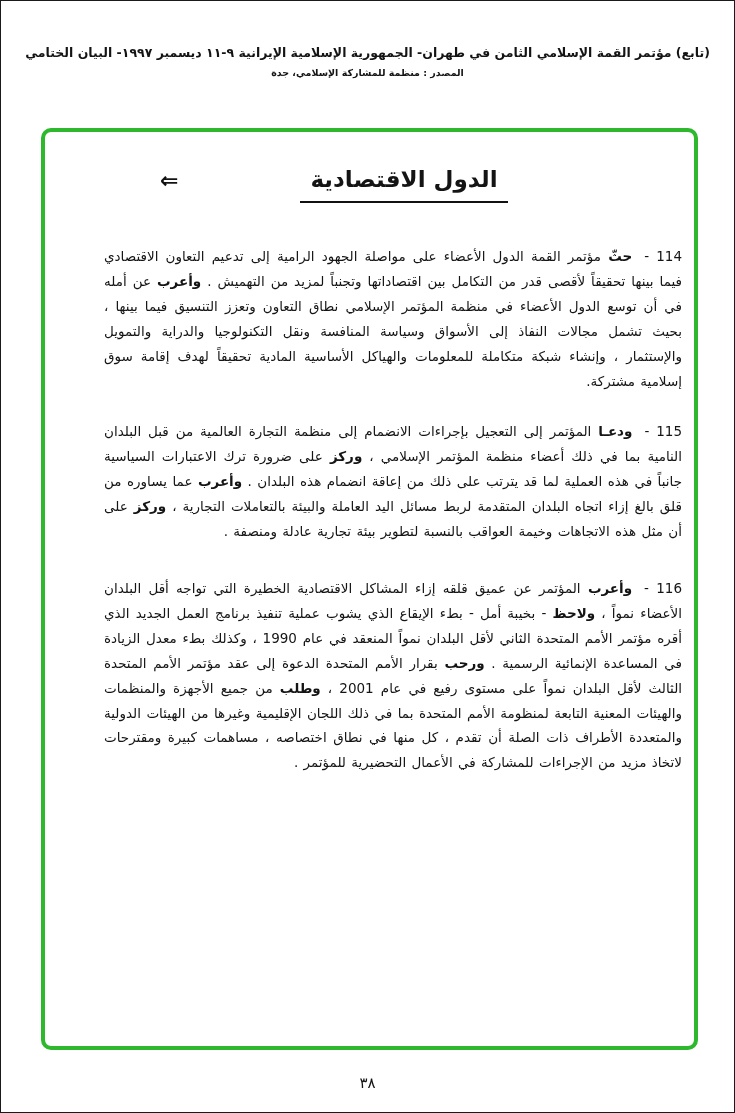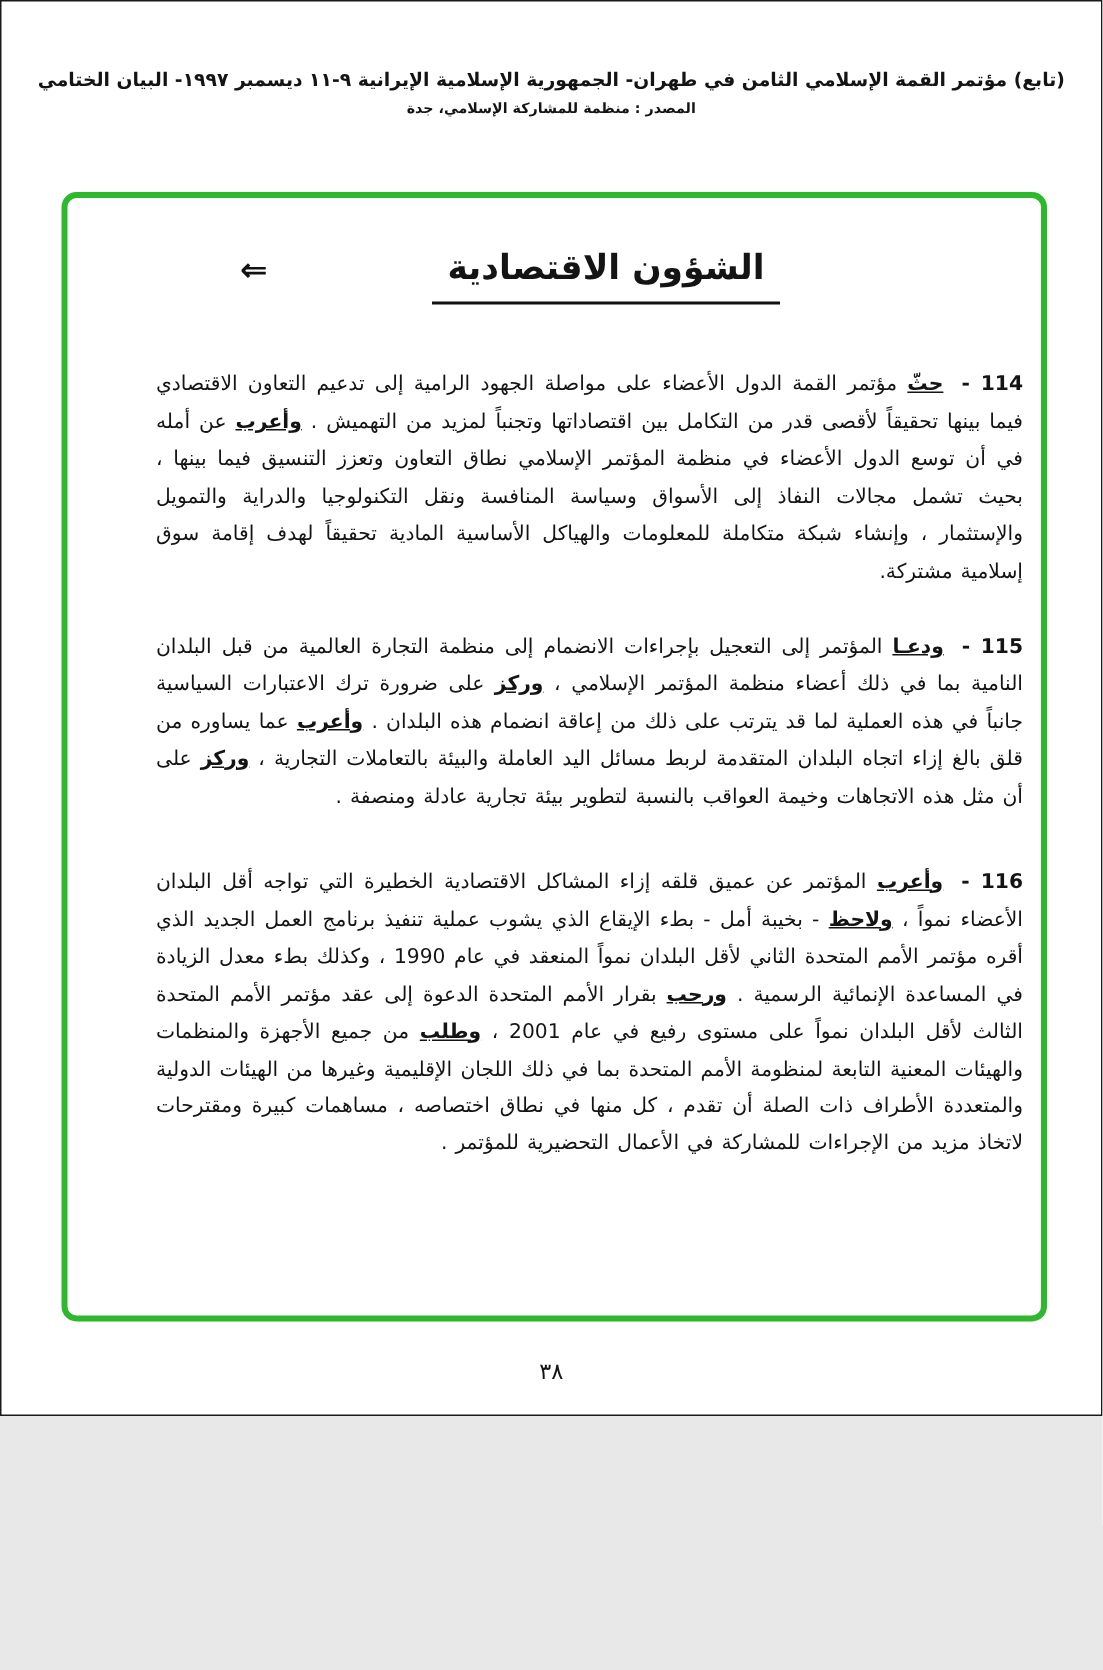--- a/index.html
+++ b/index.html
@@ -1,17 +1,17 @@
 <!DOCTYPE html>
 <html lang="ar" dir="rtl"><head>
 <meta charset="utf-8">
 <style>
   html,body { margin:0; padding:0; background:#e8e8e8; }
   .page {
-    width:735px; height:944px; margin:0 auto; position:relative;
+    width:735px; height:1113px; margin:0 auto; position:relative;
     background:#ffffff; border:1px solid #1a1a1a; box-sizing:border-box;
     font-family:"DejaVu Sans", sans-serif; direction:rtl; color:#141414;
     overflow:hidden;
   }
   .doc-header { text-align:center; padding-top:44px; font-weight:bold; }
   .doc-header .line1 { font-size:12.5px; letter-spacing:0; }
   .doc-header .line2 { font-size:9.5px; margin-top:7px; }
 
   .frame {
     position:absolute; top:127px; left:40px; right:36px; bottom:62px;
@@ -28,42 +28,42 @@
     border-bottom:2.5px solid #111; padding:0 10px 9px 10px;
     transform:translateX(18px);
   }
 
   .paragraph-list { padding-left:14px; }
   .para {
     font-size:13.5px; line-height:1.85; text-align:justify;
     margin-bottom:25px; word-spacing:1px;
   }
   .para:last-child { margin-bottom:0;margin-top:32px; }
-  .para .marker { font-weight:bold; margin-left:12px; white-space:nowrap; }
-  .para b { font-weight:bold;text-decoration:underline; }
+  .para .marker { font-weight:normal; margin-left:12px; white-space:nowrap; }
+  .para b { font-weight:bold; }
 
   .page-number {
     position:absolute; bottom:20px; left:0; right:0;
     text-align:center; font-size:15px; font-weight:normal;
   }
 </style>
 </head>
 <body>
 
 <div class="page">
 
   <div class="doc-header">
     <div class="line1">(تابع) مؤتمر القمة الإسلامي الثامن في طهران- الجمهورية الإسلامية الإيرانية ٩-١١ ديسمبر ١٩٩٧- البيان الختامي</div>
     <div class="line2">المصدر : منظمة للمشاركة الإسلامي، جدة</div>
   </div>
 
   <div class="frame" style="border-color: rgb(45, 184, 45);">
     <div class="title-row">
       <span class="arrow">⇐</span>
-      <span class="section-title">الشؤون الاقتصادية</span>
+      <span class="section-title">الدول الاقتصادية</span>
     </div>
     <div class="paragraph-list">
         <div class="para"><span class="marker">114 -</span><b>حثّ</b> مؤتمر القمة الدول الأعضاء على مواصلة الجهود الرامية إلى تدعيم التعاون الاقتصادي فيما بينها تحقيقاً لأقصى قدر من التكامل بين اقتصاداتها وتجنباً لمزيد من التهميش . <b>وأعرب</b> عن أمله في أن توسع الدول الأعضاء في منظمة المؤتمر الإسلامي نطاق التعاون وتعزز التنسيق فيما بينها ، بحيث تشمل مجالات النفاذ إلى الأسواق وسياسة المنافسة ونقل التكنولوجيا والدراية والتمويل والإستثمار ، وإنشاء شبكة متكاملة للمعلومات والهياكل الأساسية المادية تحقيقاً لهدف إقامة سوق إسلامية مشتركة.</div>
         <div class="para"><span class="marker">115 -</span><b>ودعـا</b> المؤتمر إلى التعجيل بإجراءات الانضمام إلى منظمة التجارة العالمية من قبل البلدان النامية بما في ذلك أعضاء منظمة المؤتمر الإسلامي ، <b>وركز</b> على ضرورة ترك الاعتبارات السياسية جانباً في هذه العملية لما قد يترتب على ذلك من إعاقة انضمام هذه البلدان . <b>وأعرب</b> عما يساوره من قلق بالغ إزاء اتجاه البلدان المتقدمة لربط مسائل اليد العاملة والبيئة بالتعاملات التجارية ، <b>وركز</b> على أن مثل هذه الاتجاهات وخيمة العواقب بالنسبة لتطوير بيئة تجارية عادلة ومنصفة .</div>
         <div class="para"><span class="marker">116 -</span><b>وأعرب</b> المؤتمر عن عميق قلقه إزاء المشاكل الاقتصادية الخطيرة التي تواجه أقل البلدان الأعضاء نمواً ، <b>ولاحظ</b> - بخيبة أمل - بطء الإيقاع الذي يشوب عملية تنفيذ برنامج العمل الجديد الذي أقره مؤتمر الأمم المتحدة الثاني لأقل البلدان نمواً المنعقد في عام 1990 ، وكذلك بطء معدل الزيادة في المساعدة الإنمائية الرسمية . <b>ورحب</b> بقرار الأمم المتحدة الدعوة إلى عقد مؤتمر الأمم المتحدة الثالث لأقل البلدان نمواً على مستوى رفيع في عام 2001 ، <b>وطلب</b> من جميع الأجهزة والمنظمات والهيئات المعنية التابعة لمنظومة الأمم المتحدة بما في ذلك اللجان الإقليمية وغيرها من الهيئات الدولية والمتعددة الأطراف ذات الصلة أن تقدم ، كل منها في نطاق اختصاصه ، مساهمات كبيرة ومقترحات لاتخاذ مزيد من الإجراءات للمشاركة في الأعمال التحضيرية للمؤتمر .</div>
       </div>
   </div>
 
   <div class="page-number">٣٨</div>
 

